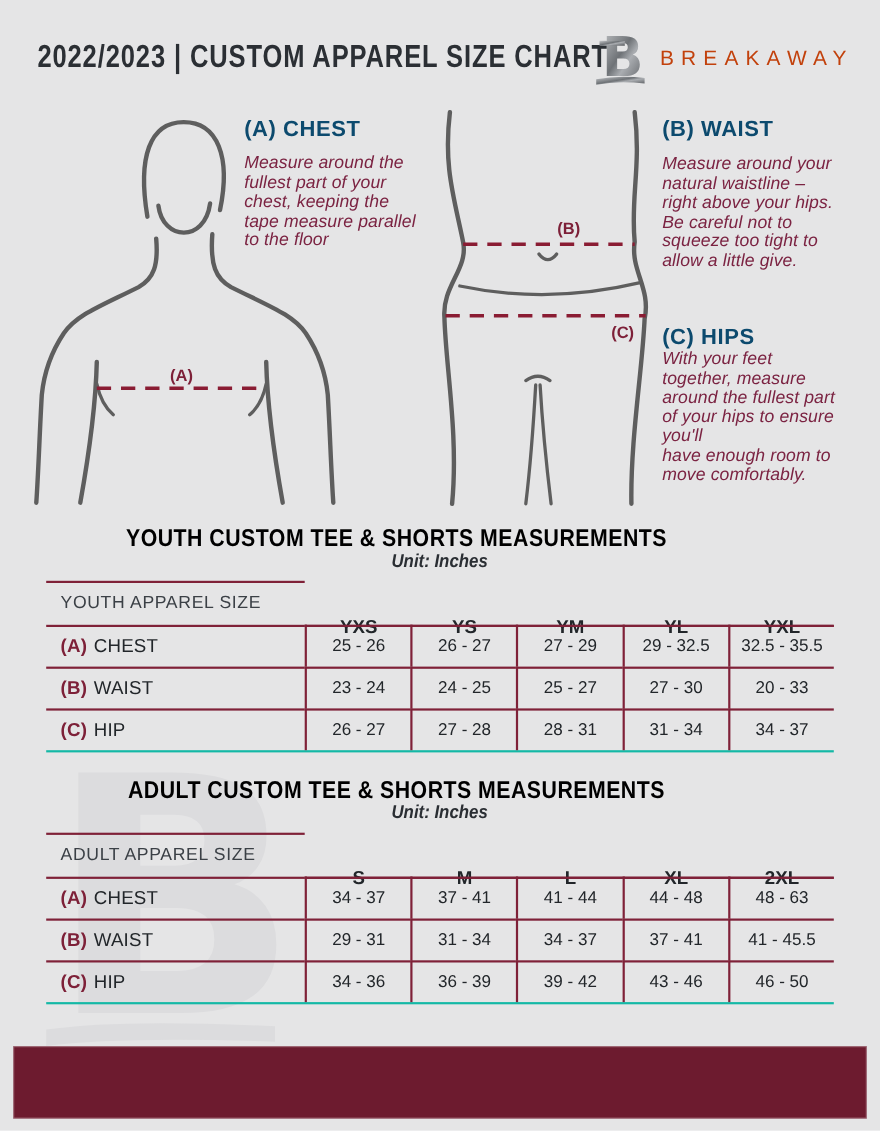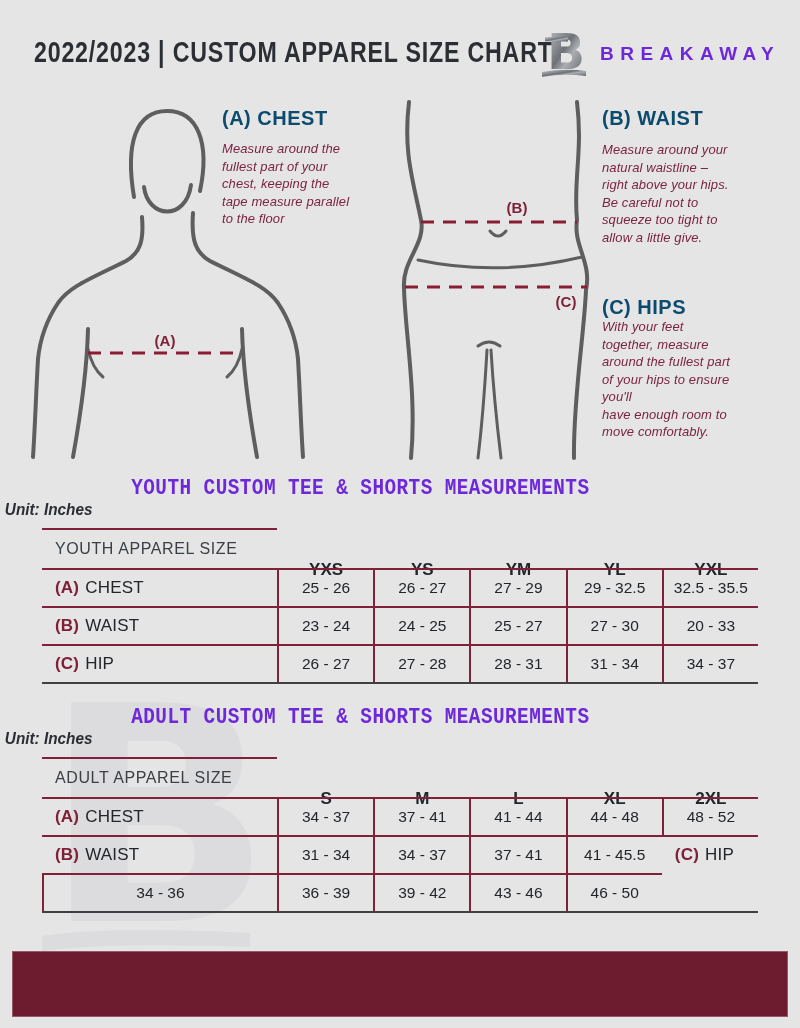--- a/index.html
+++ b/index.html
@@ -14,60 +14,60 @@
     position:absolute; left:34px; top:36px;
     font-size:29px; font-weight:bold; color:#2b2f34;
     letter-spacing:1px; white-space:nowrap;
   }
   .cond { display:inline-block; transform:scaleX(.8); transform-origin:0 50%; }
   .brand-group {
     position:absolute; left:541px; top:24px; height:58px;
     display:flex; align-items:center; gap:13px;
   }
   .brand-name {
-    font-size:19px; font-weight:bold; letter-spacing:6.5px;
-    color:#6d28d9; white-space:nowrap; padding-top:2px;
+    font-size:19px; font-weight:normal; letter-spacing:6.5px;
+    color:#c2410c; white-space:nowrap; padding-top:2px;
   }
   
   .ins-head {
     position:absolute; font-size:20px; font-weight:bold;
     color:#0c4a6e; letter-spacing:.5px; white-space:nowrap;
   }
   .ins-body {
-    position:absolute; font-size:13px; font-style:italic;
+    position:absolute; font-size:16px; font-style:italic;
     color:#7b2342; line-height:17.5px; white-space:pre-line;
     letter-spacing:.1px;
   }
   .fig { position:absolute; }
   .fig path { fill:none; stroke:#5e5e5e; stroke-width:4; stroke-linecap:round; }
   .fig path.thin { stroke-width:3; }
   .fig path.dash {
     stroke:#8a1c33; stroke-width:3.2; stroke-dasharray:13 9; stroke-linecap:butt;
   }
   .fig text {
     fill:#7d2038; font-weight:bold; font-size:15px;
     font-family:"Liberation Sans", sans-serif;
   }
   
   .section-title {
     position:absolute; left:0; width:720px; text-align:center;
-    font-size:22px; font-weight:bold; color:#6d28d9; white-space:nowrap;font-family:Liberation Mono, monospace;
+    font-size:22px; font-weight:bold; color:#000000; white-space:nowrap;
   }
   .section-title .cond { transform-origin:50% 50%; transform:scaleX(.88); letter-spacing:.5px; }
   .unit-line {
-    position:absolute; left:0; width:800px; 
+    position:absolute; left:0; width:800px; text-align:center;
     font-size:17px; font-weight:bold; font-style:italic; color:#2a2e33;
   }
   .unit-line .cond { transform-origin:50% 50%; transform:scaleX(.9); }
   
   .size-table {
     position:absolute; left:42px; width:716px;
     display:grid; grid-template-columns:235px repeat(5, 1fr);
     grid-template-rows:40px 38px 38px 38px;
-    border-bottom:2px solid #404040;
+    border-bottom:2px solid #14b8a6;
   }
   .cell {
     border-top:2px solid #7f2138;
     display:flex; align-items:center; justify-content:center;
     font-size:15.5px; color:#22262a;
   }
   .cell.vline { border-left:2px solid #7f2138; }
   .cell.label-col { justify-content:flex-start; padding-left:13px; }
   .cell.header-label { font-size:16px; color:#3b4046; letter-spacing:.6px; }
   .cell.size-head { font-weight:bold; font-size:17px;margin-top:40px; }
@@ -228,26 +228,27 @@
       <div class="cell vline size-head">2XL</div>
 
       <div class="cell label-col row-label">
         <span class="prefix">(A)</span>
         <span>CHEST</span>
       </div>
       <div class="cell vline">34 - 37</div>
       <div class="cell vline">37 - 41</div>
       <div class="cell vline">41 - 44</div>
       <div class="cell vline">44 - 48</div>
-      <div class="cell vline">48 - 52</div>
+      <div class="cell vline">48 - 63</div>
 
       <div class="cell label-col row-label">
         <span class="prefix">(B)</span>
         <span>WAIST</span>
       </div>
+      <div class="cell vline">29 - 31</div>
       <div class="cell vline">31 - 34</div>
       <div class="cell vline">34 - 37</div>
       <div class="cell vline">37 - 41</div>
       <div class="cell vline">41 - 45.5</div>
 
       <div class="cell label-col row-label">
         <span class="prefix">(C)</span>
         <span>HIP</span>
       </div>
       <div class="cell vline">34 - 36</div>

